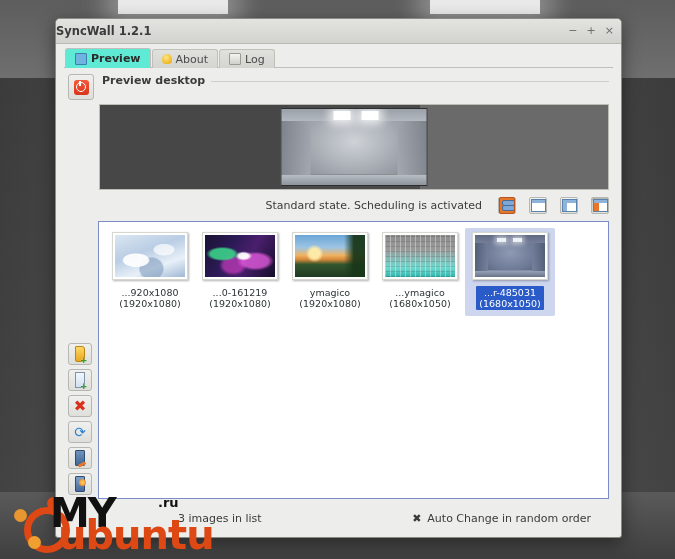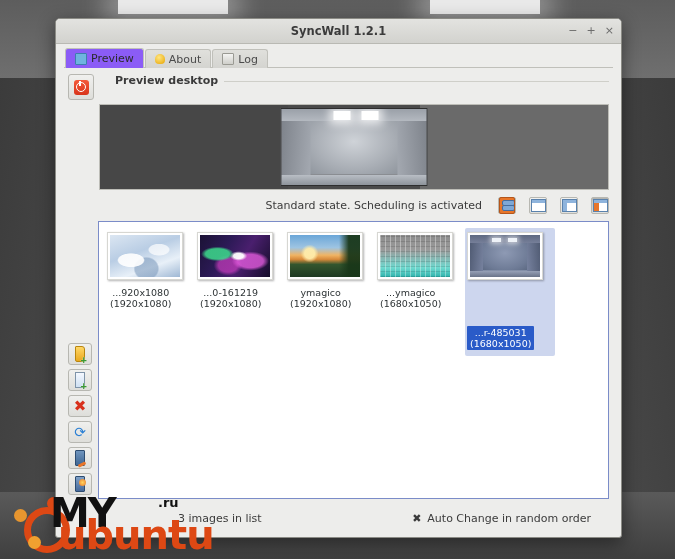--- a/index.html
+++ b/index.html
@@ -27,47 +27,47 @@
   .room-light.l2{left:430px;}
 
   
   #win{position:absolute;left:55px;top:18px;width:565px;height:518px;
     background:#ededeb;border:1px solid #8b8b85;border-radius:5px 5px 3px 3px;
     box-shadow:0 5px 18px rgba(0,0,0,.45);display:flex;flex-direction:column;}
   #titlebar{height:24px;flex:none;border-radius:4px 4px 0 0;
     background:linear-gradient(#e3e3e0,#d2d2ce);
     border-bottom:1px solid #b9b9b3;position:relative;}
   #wintitle{position:absolute;left:0;right:0;top:0;line-height:24px;
-    text-align:center;font-size:11.5px;font-weight:bold;color:#3b3b3b;}
+    text-align:left;font-size:11.5px;font-weight:bold;color:#3b3b3b;}
   #wincontrols{position:absolute;right:7px;top:0;line-height:24px;
     display:flex;gap:9px;color:#6d6d6d;font-size:11px;}
   #wincontrols span{cursor:default;}
 
   
   #tabstrip{height:21px;flex:none;display:flex;align-items:flex-end;
     padding:3px 0 0 9px;background:#ededeb;position:relative;}
   #tabstrip:after{content:"";position:absolute;left:8px;right:8px;bottom:0;
     height:1px;background:#c0c0ba;}
   .tab{display:flex;align-items:center;gap:4px;height:18px;padding:0 9px;
     border:1px solid #c0c0ba;border-bottom:none;border-radius:3px 3px 0 0;
     background:linear-gradient(#e0e0dc,#d4d4d0);color:#4b4b4b;font-size:11px;
     position:relative;z-index:1;margin-right:1px;}
-  .tab.active{background:#8b5cf6;color:#2b2b2b;font-weight:normal;height:19px;z-index:3;}
+  .tab.active{background:#5eead4;color:#2b2b2b;font-weight:bold;height:19px;z-index:3;}
   .tabicon{width:10px;height:10px;flex:none;display:block;border-radius:1px;}
   .ic-monitor{background:#6fb3e0;border:1px solid #3d7fae;}
   .ic-gear{background:radial-gradient(circle,#fff 25%,#6ba8de 30%,#3f81bb 100%);
     border-radius:50%;}
   .ic-bulb{background:radial-gradient(circle at 40% 35%,#ffe680,#e8a400);
     border-radius:50% 50% 40% 40%;}
   .ic-doc{background:linear-gradient(#f4f4f2,#cfcfca);border:1px solid #9a9a93;}
 
   
   #page{flex:1;margin:0 8px 0 8px;background:#ededeb;display:flex;
     flex-direction:column;min-height:0;}
-  #pwrrow{display:flex;align-items:flex-start;gap:21px;padding:6px 4px 0 4px;}
+  #pwrrow{display:flex;align-items:flex-start;gap:8px;padding:6px 4px 0 4px;}
   #pwrbtn{width:24px;height:24px;flex:none;border:1px solid #b7b7b1;border-radius:3px;
     background:linear-gradient(#f0f0ee,#dededa);display:flex;align-items:center;
     justify-content:center;}
   #pwricon{width:15px;height:15px;border-radius:3px;
     background:linear-gradient(#f4593a,#d8341a);display:flex;align-items:center;
     justify-content:center;}
   #pwricon i{display:block;width:8px;height:8px;border:1.6px solid #fff;
     border-radius:50%;position:relative;font-style:normal;}
   #pwricon i:before{content:"";position:absolute;left:2.2px;top:-2px;width:1.6px;
     height:5px;background:#fff;}
@@ -142,23 +142,23 @@
   .tic-screen:after{content:"";position:absolute;right:-2px;bottom:-1px;width:8px;
     height:3px;background:#e8762a;transform:rotate(-25deg);border-radius:1px;}
   .tic-screen2{background:linear-gradient(#7fa0c6,#46699a);border:1px solid #2d4c70;
     border-radius:1px;}
   .tic-screen2:after{content:"";position:absolute;left:3px;top:2px;width:7px;height:7px;
     border-radius:50%;background:radial-gradient(circle,#ffd45e,#e8762a);}
 
   #listpanel{flex:1;min-width:0;border:1px solid #7b8cc8;background:#fff;
     padding:6px 4px 4px 6px;display:flex;flex-wrap:wrap;align-content:flex-start;
     gap:0;overflow:hidden;}
-  .thumb{width:86px;display:flex;flex-direction:column;align-items:flex-start;
+  .thumb{width:86px;display:flex;flex-direction:column;align-items:center;
     padding:4px 2px 6px 2px;border-radius:2px;}
-  .thumb.selected{background:#cdd6ee;gap:40px;}
+  .thumb.selected{background:#cdd6ee;}
   .thumbframe{width:70px;height:42px;background:#fff;border:1px solid #d7d7d2;
     padding:2px;box-shadow:1px 1px 2px rgba(0,0,0,.3);}
   .thumbimg{width:100%;height:100%;overflow:hidden;position:relative;}
   .thumblabel{margin-top:6px;font-size:9.5px;line-height:11px;text-align:center;
     color:#2e3436;padding:1px 3px;border-radius:1px;white-space:nowrap;}
   .thumb.selected .thumblabel{background:#2a5bc8;color:#fff;}
 
   
   .art-snow{background:linear-gradient(160deg,#dbe6f2 0%,#b9cde4 40%,#e8f0f8 70%,#9fb8d4 100%);}
   .art-snow:after{content:"";position:absolute;inset:0;

